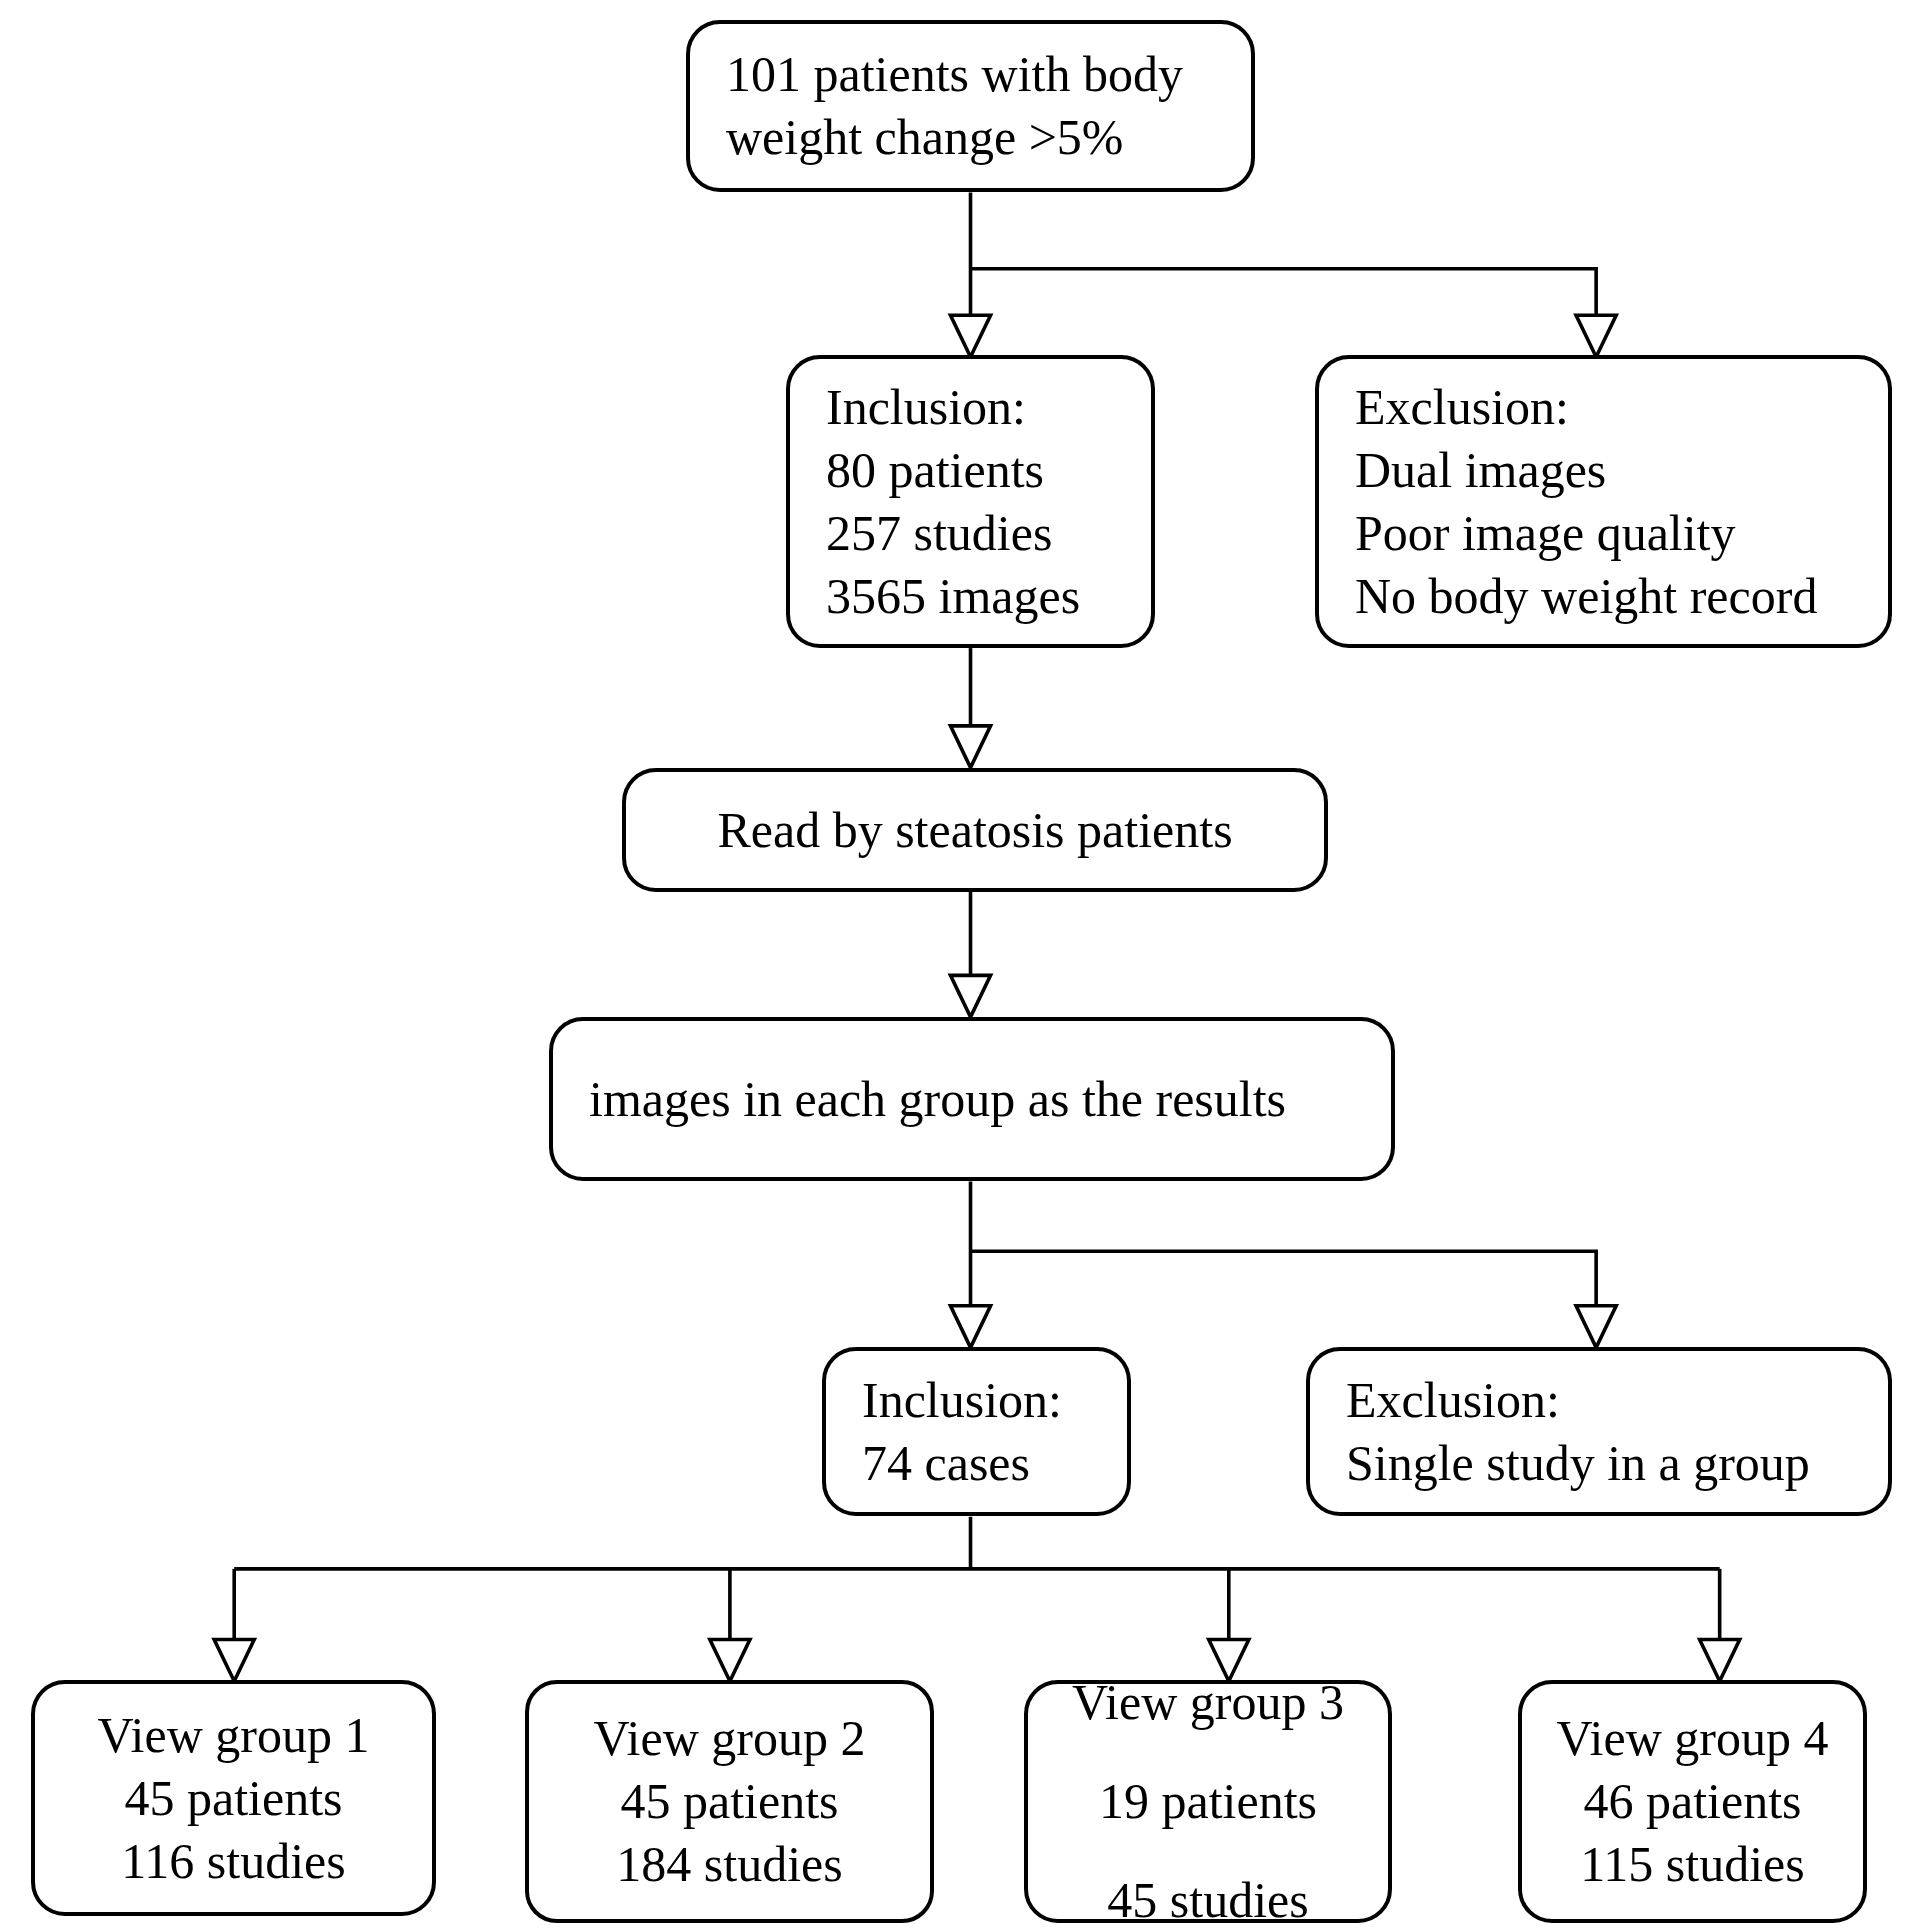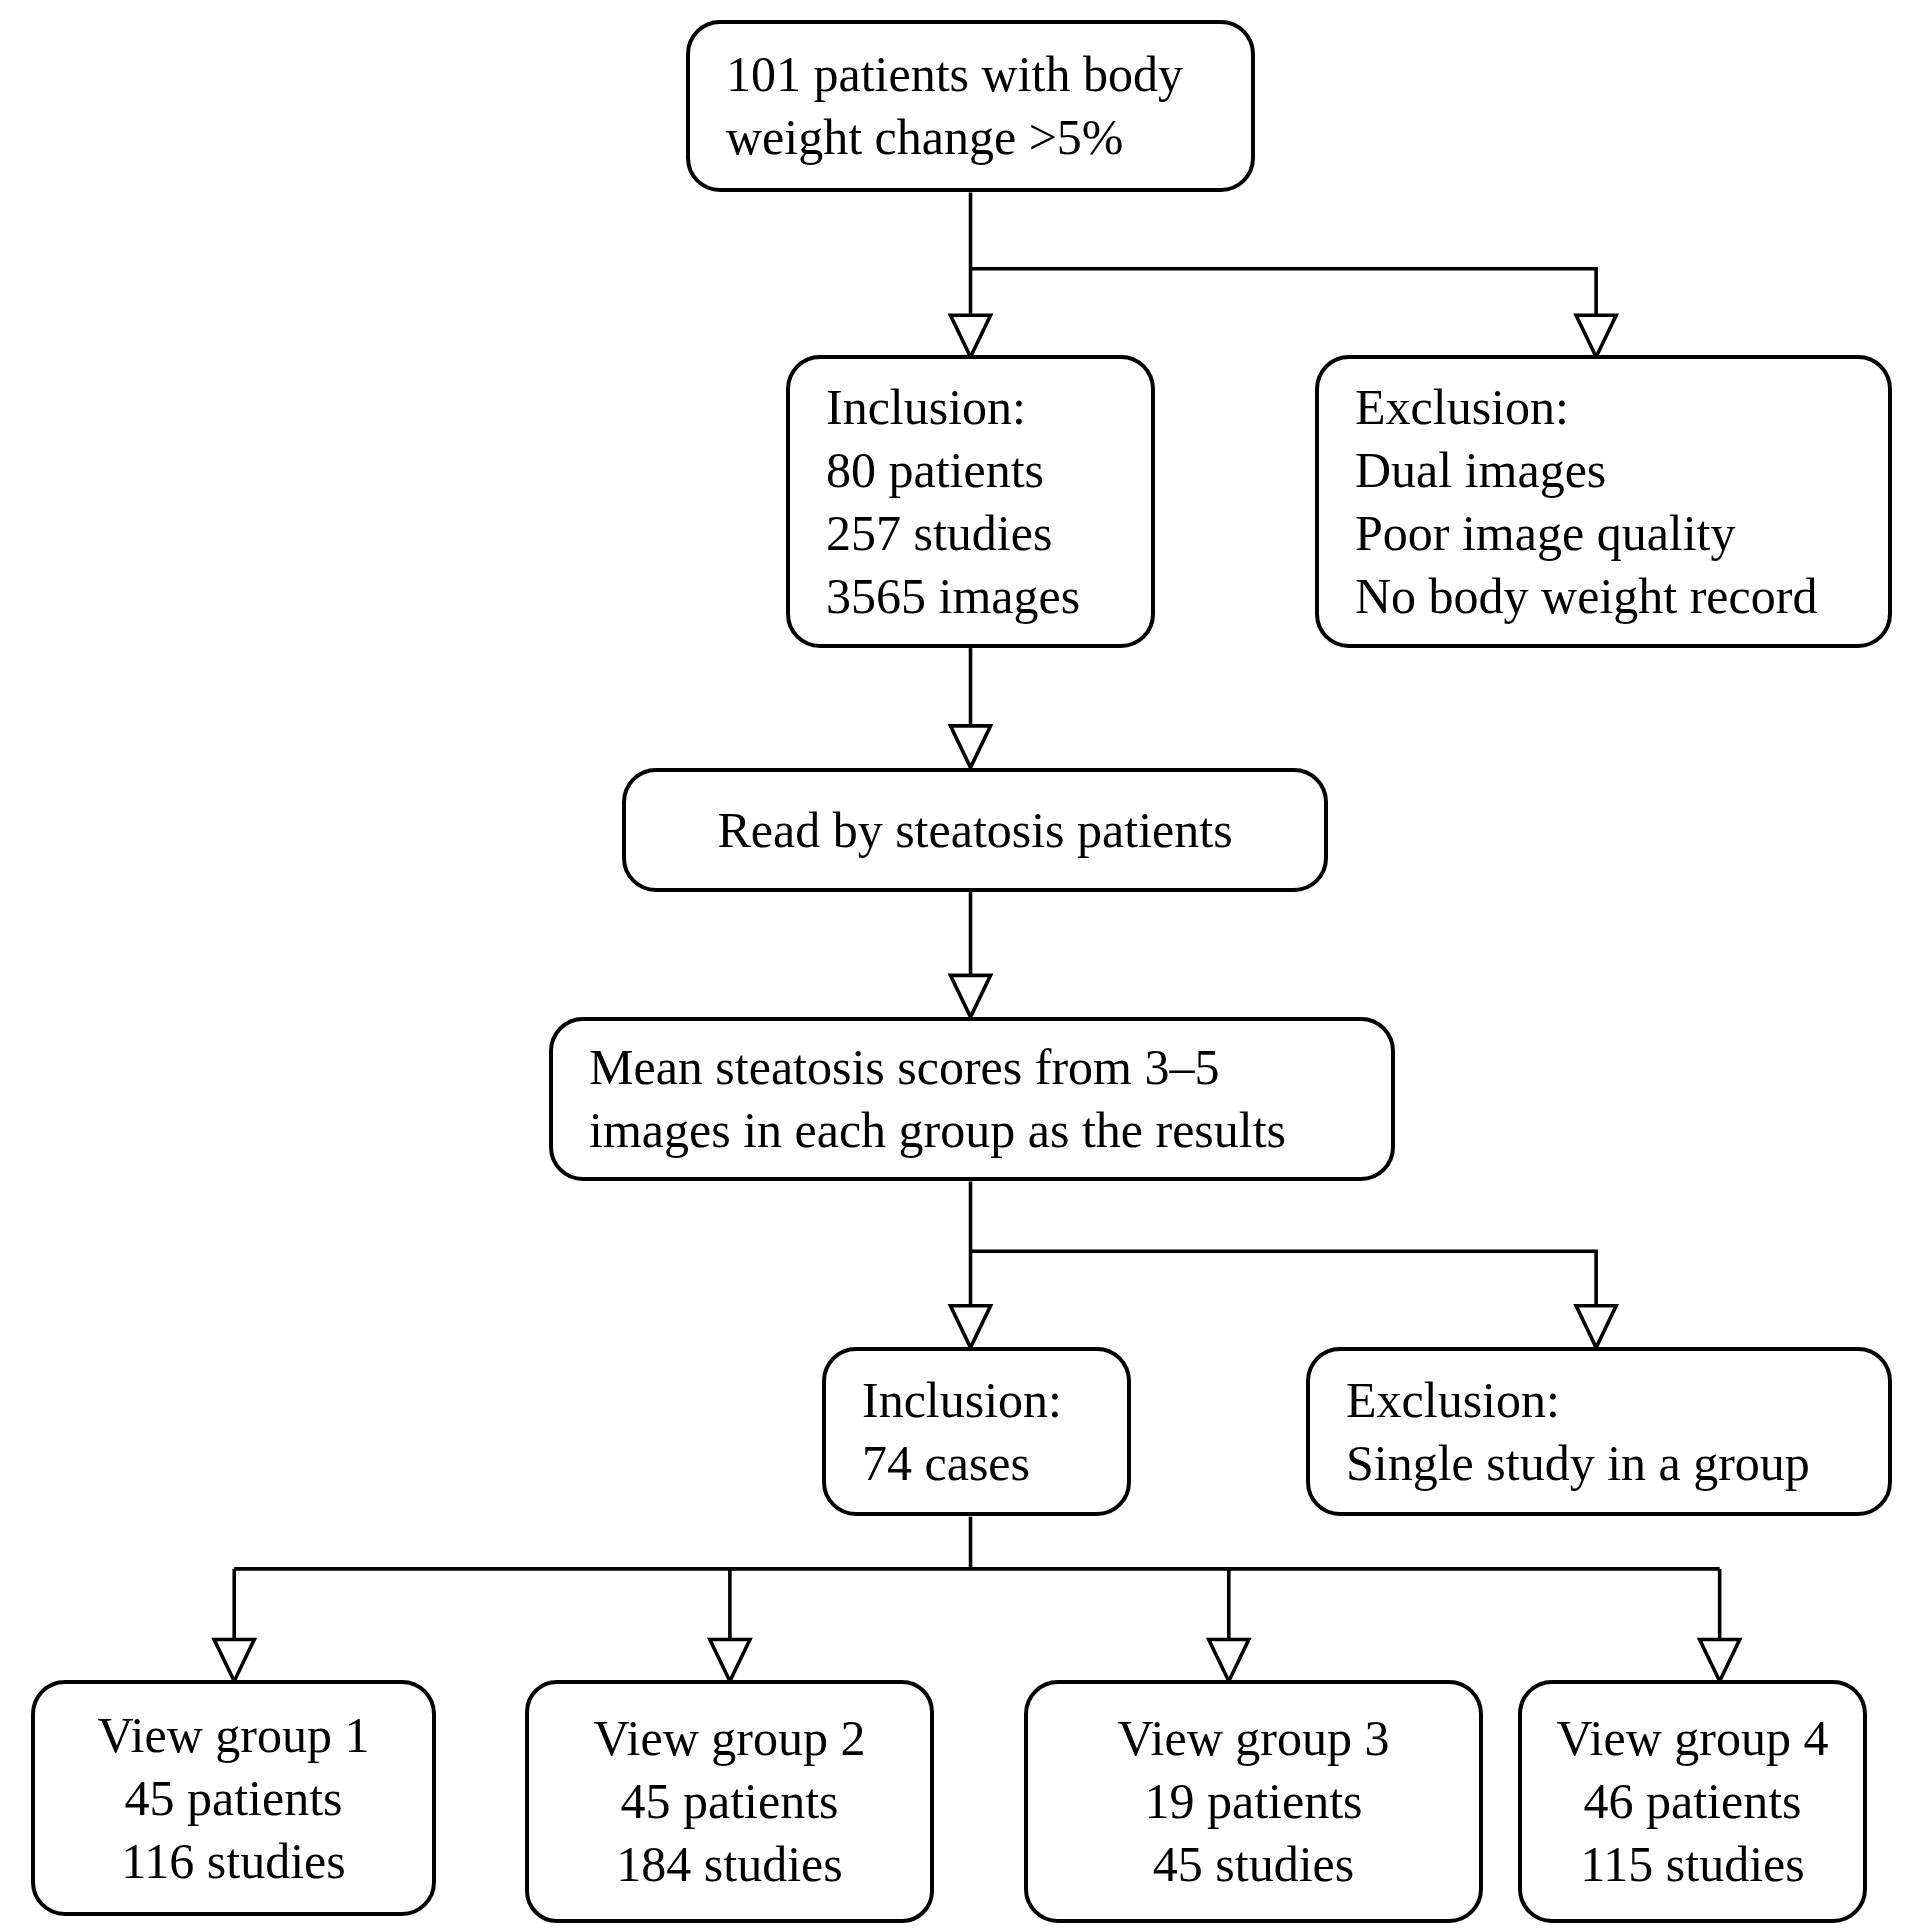--- a/index.html
+++ b/index.html
@@ -51,21 +51,21 @@
   
   #node-top        { left: 686px;  top: 20px;   width: 569px;  height: 172px; }
   #node-inclusion1 { left: 786px;  top: 355px;  width: 369px;  height: 293px; }
   #node-exclusion1 { left: 1315px; top: 355px;  width: 577px;  height: 293px; }
   #node-algorithm  { left: 622px;  top: 768px;  width: 706px;  height: 124px; }
   #node-mean       { left: 549px;  top: 1017px; width: 846px; height: 164px; }
   #node-inclusion2 { left: 822px; top: 1347px; width: 309px;  height: 169px; }
   #node-exclusion2 { left: 1306px; top: 1347px; width: 586px;  height: 169px; }
   #node-group1     { left: 31px;   top: 1680px; width: 405px;  height: 236px; }
   #node-group2     { left: 525px;  top: 1680px; width: 409px;  height: 243px; border-radius: 32px; }
-  #node-group3     { left: 1024px; top: 1680px; width: 459px;  height: 243px; }
+  #node-group3     { left: 1024px; top: 1680px; width: 368px;  height: 243px; gap: 36px; }
   #node-group4     { left: 1518px; top: 1680px; width: 349px;  height: 243px; }
 </style>
 </head>
 <body>
 
 <div class="canvas">
 
   <svg class="connector-layer" viewBox="0 0 2405 2405" xmlns="http://www.w3.org/2000/svg" fill="none" stroke="#000000" stroke-width="4.5">
 
     <g>
@@ -129,21 +129,20 @@
     <span class="line">Dual images</span>
     <span class="line">Poor image quality</span>
     <span class="line">No body weight record</span>
   </div>
 
   <div class="node align-center" id="node-algorithm">
     <span class="line">Read by steatosis patients</span>
   </div>
 
   <div class="node align-left" id="node-mean">
-    <span class="line">Mean steatosis scores from 3–5</span>
     <span class="line">images in each group as the results</span>
   </div>
 
   <div class="node align-left" id="node-inclusion2">
     <span class="line">Inclusion:</span>
     <span class="line">74 cases</span>
   </div>
 
   <div class="node align-left" id="node-exclusion2">
     <span class="line">Exclusion:</span>

